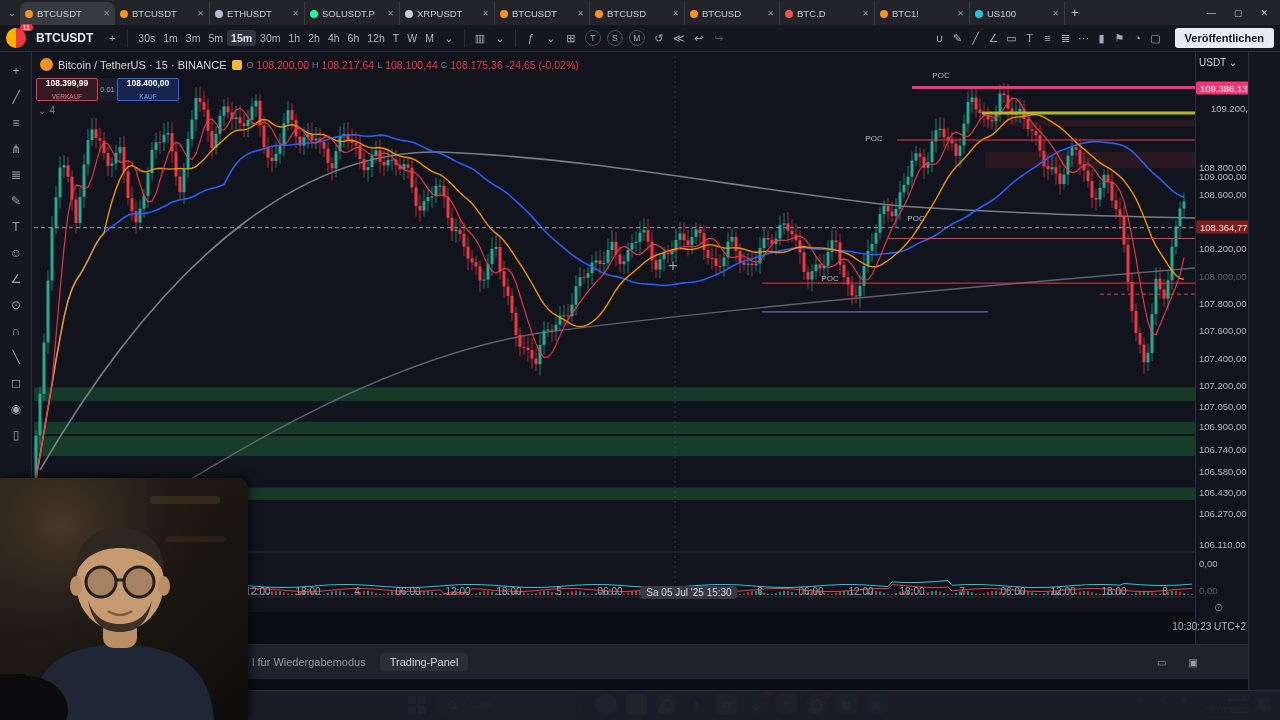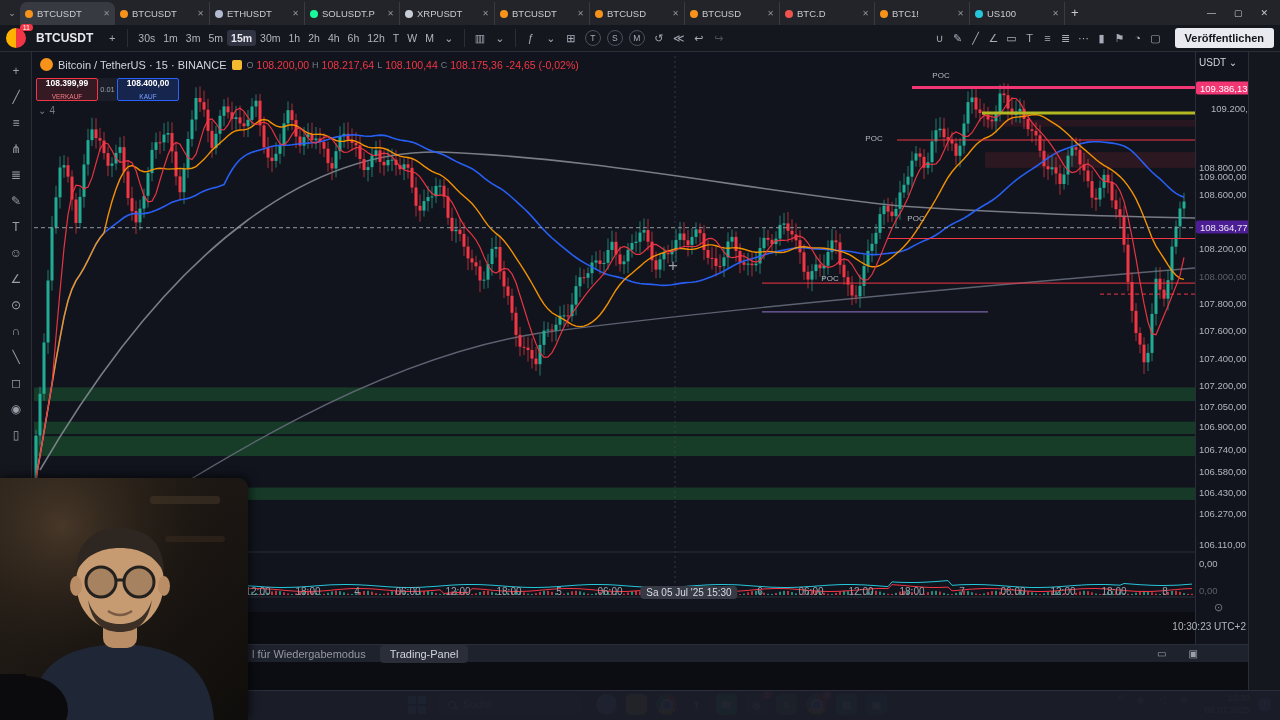--- a/index.html
+++ b/index.html
@@ -39,21 +39,21 @@
 .left-toolbar{position:absolute;top:52px;left:0;width:32px;height:592px;background:#15171f;border-right:1px solid #2a2e39;padding-top:6px;z-index:10}
 .ltool{display:block;width:32px;height:26px;line-height:26px;text-align:center;font-size:12px;color:#9aa0aa;cursor:pointer}
 
 
 #chart-svg{position:absolute;left:32px;top:52px;background:#11141d;z-index:1}
 .price-axis{position:absolute;left:1195px;top:52px;width:53px;height:592px;background:#11141d;border-left:1px solid #2a2e39;z-index:2}
 .axis-head{position:absolute;left:1199px;top:57px;font-size:10px;color:#d1d4dc;z-index:6;cursor:pointer}
 .overlay{position:absolute;inset:0;pointer-events:none;z-index:5}
 .p-label{position:absolute;left:1199px;transform:translateY(-50%);font-size:9.5px;color:#b2b5be;white-space:nowrap}
 .p-label.t-pink{background:#f23674;color:#fff;padding:1px 4px;border-radius:2px;left:1196px}
-.p-label.t-dark{background:#4c1d95;color:#e8e9ed;padding:1px 4px;border-radius:2px;left:1196px}
+.p-label.t-dark{background:#7f1d1d;color:#e8e9ed;padding:1px 4px;border-radius:2px;left:1196px}
 .p-label.t-faint{opacity:.45}
 .t-label{position:absolute;top:586px;transform:translateX(-50%);font-size:10px;color:#9aa0aa;white-space:nowrap}
 .t-label.t-highlight{background:#363a45;color:#d8dbe0;padding:1px 6px;border-radius:4px}
 .poc{position:absolute;font-size:8px;color:#b7bac2;transform:translate(-50%,0)}
 .chart-header{position:absolute;left:40px;top:58px;display:flex;align-items:center;gap:5px;z-index:6;font-size:11px}
 .coin-icon{width:13px;height:13px;border-radius:50%;background:#f7931a;flex:none}
 .chart-title{color:#d1d4dc}
 .exch-icon{width:10px;height:10px;border-radius:2px;background:#f3ba2f;flex:none}
 .ohlc{display:flex;gap:3px;align-items:center}
 .ohlc .lbl{color:#787b86;font-size:9px}
@@ -69,21 +69,21 @@
 .collapse-chip{position:absolute;left:38px;top:105px;z-index:6;font-size:10px;color:#787b86;display:flex;gap:3px;cursor:pointer}
 .crosshair{position:absolute;left:668px;top:256px;z-index:6;font-size:17px;font-weight:100;color:#9aa0aa}
 .clock{position:absolute;top:621px;left:1110px;width:136px;text-align:right;font-size:10px;color:#b2b5be;z-index:6;cursor:pointer}
 .chart-gear{position:absolute;left:1214px;top:601px;font-size:11px;color:#787b86;z-index:6;cursor:pointer}
 
 
 .right-sidebar{position:absolute;left:1248px;top:52px;width:32px;height:638px;background:#15171f;border-left:1px solid #2a2e39;z-index:10}
 .mini-badge{position:absolute;top:-4px;right:-5px;min-width:10px;height:10px;line-height:10px;background:#f23645;color:#fff;font-size:6.5px;border-radius:5px;padding:0 2px;text-align:center}
 
 
-.statusbar{position:absolute;top:644px;left:0;width:1248px;height:18px;background:#1e222d;border-top:1px solid #2a2e39;display:flex;align-items:center;padding-left:252px;gap:14px;z-index:10}
+.statusbar{position:absolute;top:644px;left:0;width:1248px;height:35px;background:#1e222d;border-top:1px solid #2a2e39;display:flex;align-items:center;padding-left:252px;gap:14px;z-index:10}
 .sb-text{font-size:11px;color:#9598a1}
 .sb-panel{background:#2a2e39;border-radius:4px;padding:3px 10px;font-size:11px;color:#d1d4dc;cursor:pointer}
 .sb-icons{position:absolute;right:50px;display:flex;gap:22px;font-size:10px;color:#9aa0aa}
 .sb-icons span{cursor:pointer}
 
 
 .taskbar{position:absolute;top:690px;left:0;right:0;height:30px;background:rgba(27,29,40,.97);border-top:1px solid #2b2e3a;z-index:30}
 .start{position:absolute;left:408px;top:696px;width:18px;height:18px;display:grid;grid-template-columns:8px 8px;grid-gap:1.5px;cursor:pointer}
 .start i{background:#4cc2ff;width:8px;height:8px}
 .tb-search{position:absolute;left:437px;top:694px;width:145px;height:21px;border-radius:11px;background:#343947;border:1px solid #4a4f5e;display:flex;align-items:center;gap:7px;padding:0 10px;cursor:pointer}

